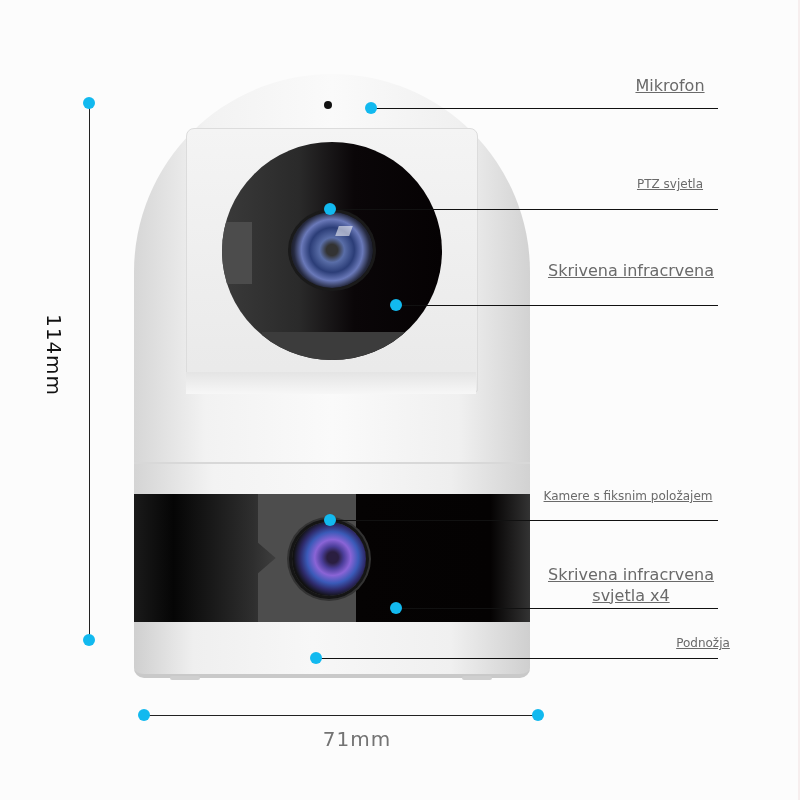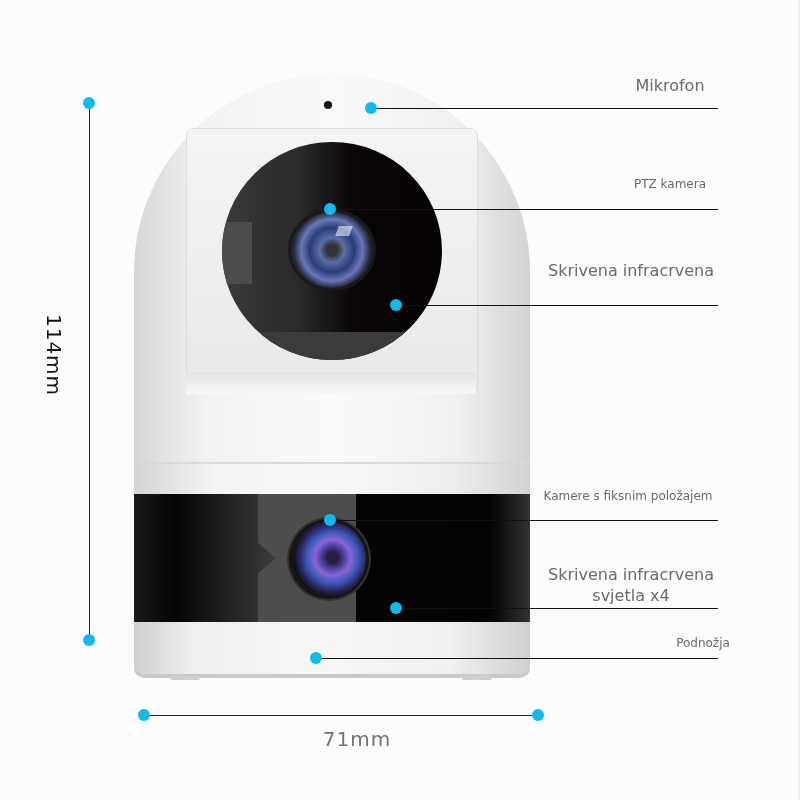--- a/index.html
+++ b/index.html
@@ -89,21 +89,21 @@
       border-radius: 0 0 10px 10px;
       background: linear-gradient(90deg, #cfcfcf 0%, #efefef 15%, #f7f7f7 45%, #f0f0f0 80%, #cfcfcf 100%);
       border-bottom: 4px solid #c9c9c9;
     }
     .foot { position: absolute; top: 676px; width: 30px; height: 4px; background: #cfcfcf; border-radius: 2px; }
 
     
     .callout-line { position: absolute; height: 1px; background: #111; }
     .callout-label {
       position: absolute; color: #6a6a6a; text-align: center; line-height: 1.3;
-      white-space: nowrap; transform: translateX(-50%);
+      white-space: nowrap; transform: translateX(-50%); text-decoration: underline;
     }
     .lbl-lg { font-size: 16px; }
     .lbl-sm { font-size: 12px; }
   </style>
 </head>
 <body>
 
 <div class="right-edge"></div>
 
 <div class="camera">
@@ -141,21 +141,21 @@
     <div class="dot" style="background: rgb(18, 185, 239); left: 371px; top: 108px;"></div>
     <div class="callout-label lbl-lg" style="left: 670px; top: 76px;">
       <div>Mikrofon</div>
       <div></div>
     </div>
   </div>
   <div class="callout">
     <div class="callout-line" style="left: 330px; top: 209px; width: 388px;"></div>
     <div class="dot" style="background: rgb(18, 185, 239); left: 330px; top: 209px;"></div>
     <div class="callout-label lbl-sm" style="left: 670px; top: 177px;">
-      <div>PTZ kamera</div>
+      <div>PTZ svjetla</div>
       <div></div>
     </div>
   </div>
   <div class="callout">
     <div class="callout-line" style="left: 396px; top: 305px; width: 322px;"></div>
     <div class="dot" style="background: rgb(18, 185, 239); left: 396px; top: 305px;"></div>
     <div class="callout-label lbl-lg" style="left: 631px; top: 261px;">
       <div>Skrivena infracrvena</div>
     </div>
   </div>

